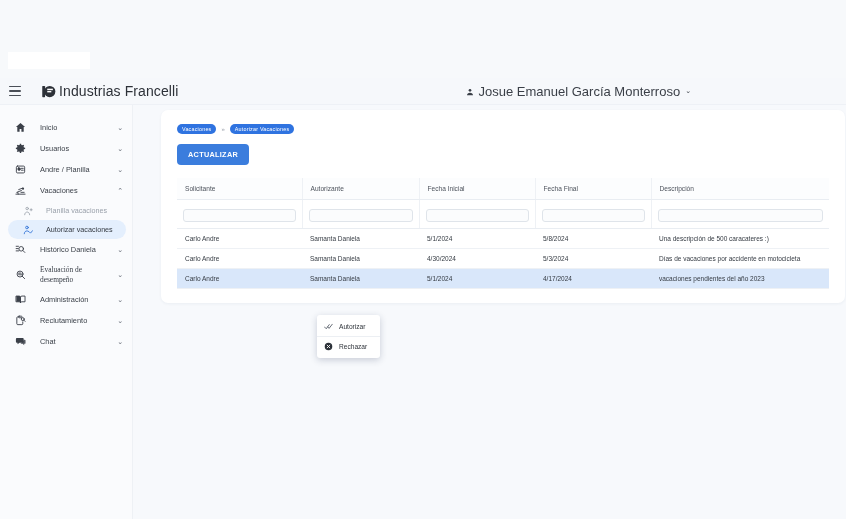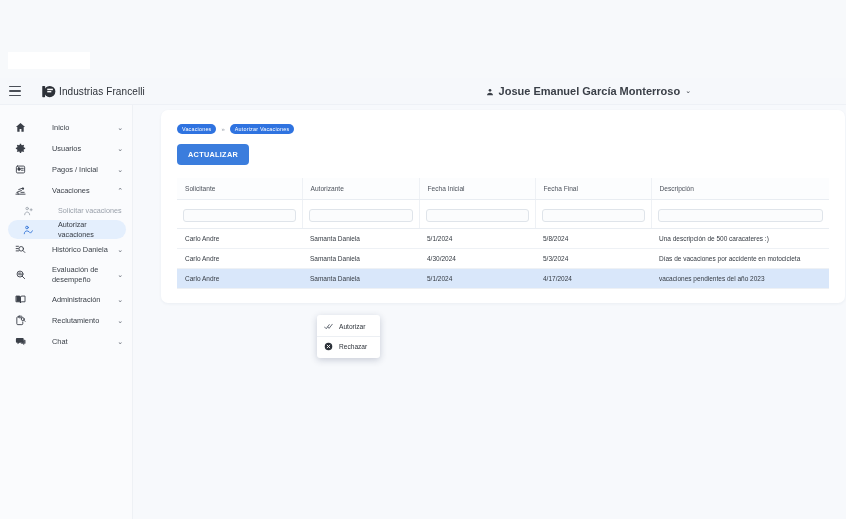--- a/index.html
+++ b/index.html
@@ -46,57 +46,57 @@
 
   .brand {
     margin-left: 20px;
     display: flex; align-items: center; gap: 3px;
   }
   .brand-mark {
     width: 15px; height: 15px;
     position: relative;
   }
   .brand-name {
-    font-size: 10px; color: #2d3138; letter-spacing: .1px;
+    font-size: 14px; color: #2d3138; letter-spacing: .1px;
   }
 
   .user-menu {
     position: absolute;
     right: 155px; top: 50%;
     transform: translateY(-50%);
     display: flex; align-items: center; gap: 5px;
     cursor: pointer;
   }
-  .user-name { font-size: 11px; color: #3a3f47; font-weight: bold; }
+  .user-name { font-size: 13px; color: #3a3f47; }
   .caret { font-size: 7px; color: #3a3f47; }
 
   
   .sidebar {
     position: absolute;
     left: 0; top: 27px;
     width: 133px; height: 414px;
     background: #fafbfd;
     border-right: 1px solid #eef1f5;
     padding-top: 12px;
   }
   .nav-item {
     display: flex; align-items: center;
     height: 21px;
     padding: 0 9px 0 14px;
     cursor: pointer;
     position: relative;
   }
-  .nav-item.tall { height: 29px; }
+  .nav-item.tall { height: 29px; font-family: Liberation Serif, serif; }
   .nav-icon {
     width: 13px; min-width: 13px;
     display: flex; align-items: center; justify-content: center;
     color: #3b4049;
   }
   .nav-label {
-    margin-left: 25px;
+    margin-left: 13px;
     font-size: 7.4px;
     color: #3b4049;
     line-height: 9.5px;
     flex: 1;
   }
   .nav-chev {
     font-size: 7px; color: #636a74; margin-left: auto;
   }
   .nav-item.sub { padding-left: 22px; height: 19px; }
   .nav-item.sub .nav-label { font-size: 7.2px; color: #9aa1ab; }
@@ -280,21 +280,21 @@
       </div>
       <div class="nav-item">
         <span class="nav-icon">
           <svg width="11" height="11" viewBox="0 0 24 24" fill="none" stroke="#3b4049" stroke-width="2" stroke-linecap="round" stroke-linejoin="round">
             <rect x="3" y="4.5" width="18" height="15" rx="2.5"></rect>
             <rect x="6.5" y="8.5" width="5" height="5" rx="1" fill="#3b4049"></rect>
             <line x1="14" y1="9.5" x2="18" y2="9.5"></line>
             <line x1="14" y1="13.5" x2="18" y2="13.5"></line>
           </svg>
         </span>
-        <span class="nav-label">Pagos / Inicial</span>
+        <span class="nav-label">Andre / Planilla</span>
         <span class="nav-chev">⌄</span>
       </div>
       <div class="nav-item">
         <span class="nav-icon">
           <svg width="11" height="11" viewBox="0 0 24 24" fill="none" stroke="#3b4049" stroke-width="2" stroke-linecap="round" stroke-linejoin="round">
             <line x1="2" y1="20" x2="22" y2="20"></line>
             <path d="M4 16 L14 12"></path>
             <path d="M6 16 L7 20"></path>
             <path d="M13 16 L20 16"></path>
             <circle cx="17.5" cy="8" r="2.4" fill="#3b4049" stroke="none"></circle>
@@ -306,21 +306,21 @@
       </div>
       <div class="nav-item sub">
         <span class="nav-icon">
           <svg width="10" height="10" viewBox="0 0 24 24" fill="none" stroke="#9aa1ab" stroke-width="2" stroke-linecap="round" stroke-linejoin="round">
             <circle cx="10" cy="6" r="3"></circle>
             <path d="M4 21c0-4 3-6.5 6-6.5s6 2.5 6 6.5"></path>
             <line x1="17" y1="9" x2="22" y2="9"></line>
             <line x1="19.5" y1="6.5" x2="19.5" y2="11.5"></line>
           </svg>
         </span>
-        <span class="nav-label">Solicitar vacaciones</span>
+        <span class="nav-label">Planilla vacaciones</span>
       </div>
       <div class="nav-item sub active">
         <span class="nav-icon">
           <svg width="10" height="10" viewBox="0 0 24 24" fill="none" stroke="#2a6fd6" stroke-width="2" stroke-linecap="round" stroke-linejoin="round">
             <circle cx="9.5" cy="6" r="3.2"></circle>
             <path d="M3 21c0-4 3-6.8 6.5-6.8 1.6 0 3 .5 4.2 1.4"></path>
             <polyline points="15,16.5 18,19.5 23,13.5"></polyline>
           </svg>
         </span>
         <span class="nav-label">Autorizar vacaciones</span>

